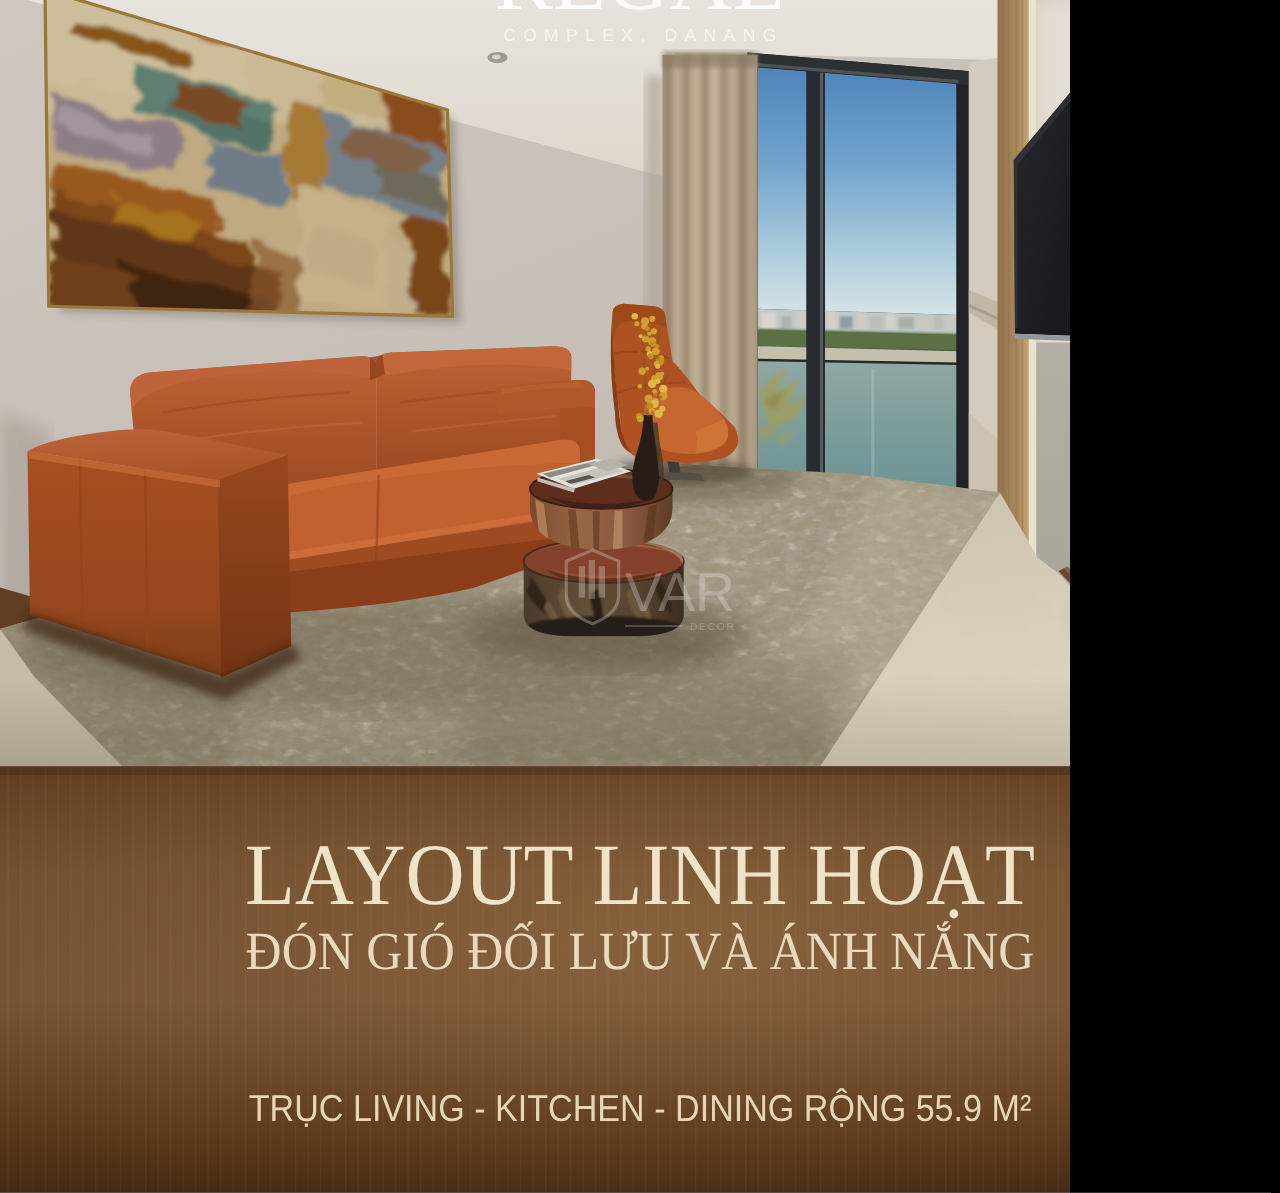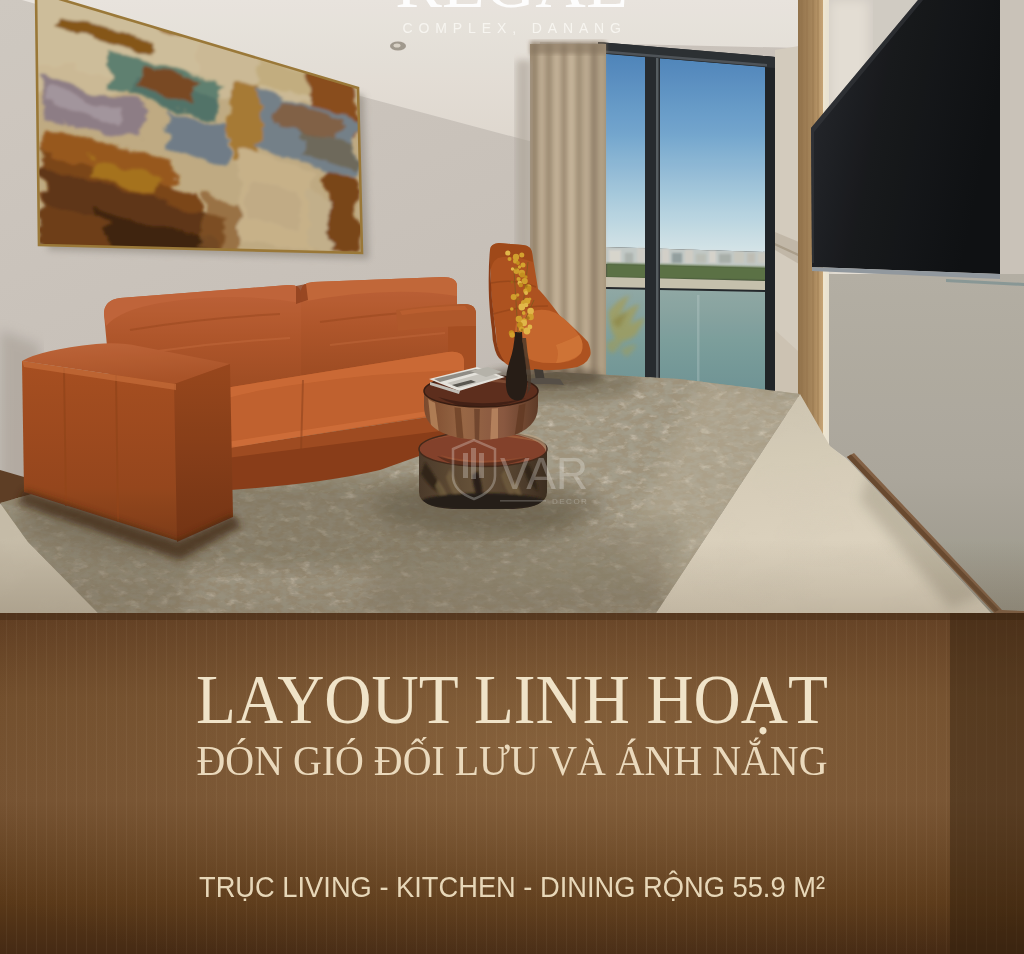--- a/index.html
+++ b/index.html
@@ -1,16 +1,16 @@
 <!DOCTYPE html>
 <html><head>
 <meta charset="utf-8">
 <style>
   html,body{margin:0;padding:0;background:#000;}
-  #stage{position:relative;width:1024px;height:954px;overflow:hidden;font-family:"Liberation Sans",sans-serif;background:#c9c3bc;}
+  #stage{position:relative;width:856px;height:954px;overflow:hidden;font-family:"Liberation Sans",sans-serif;background:#c9c3bc;}
   svg{position:absolute;left:0;top:0;}
 </style>
 </head>
 <body>
 <div id="stage">
 <svg width="1024" height="954" viewBox="0 0 1024 954" xmlns="http://www.w3.org/2000/svg">
 <defs>
   <linearGradient id="wallG" x1="0" y1="0" x2="0.7" y2="1">
     <stop offset="0" stop-color="#d3cdc6"></stop>
     <stop offset="0.55" stop-color="#cac4bd"></stop>

